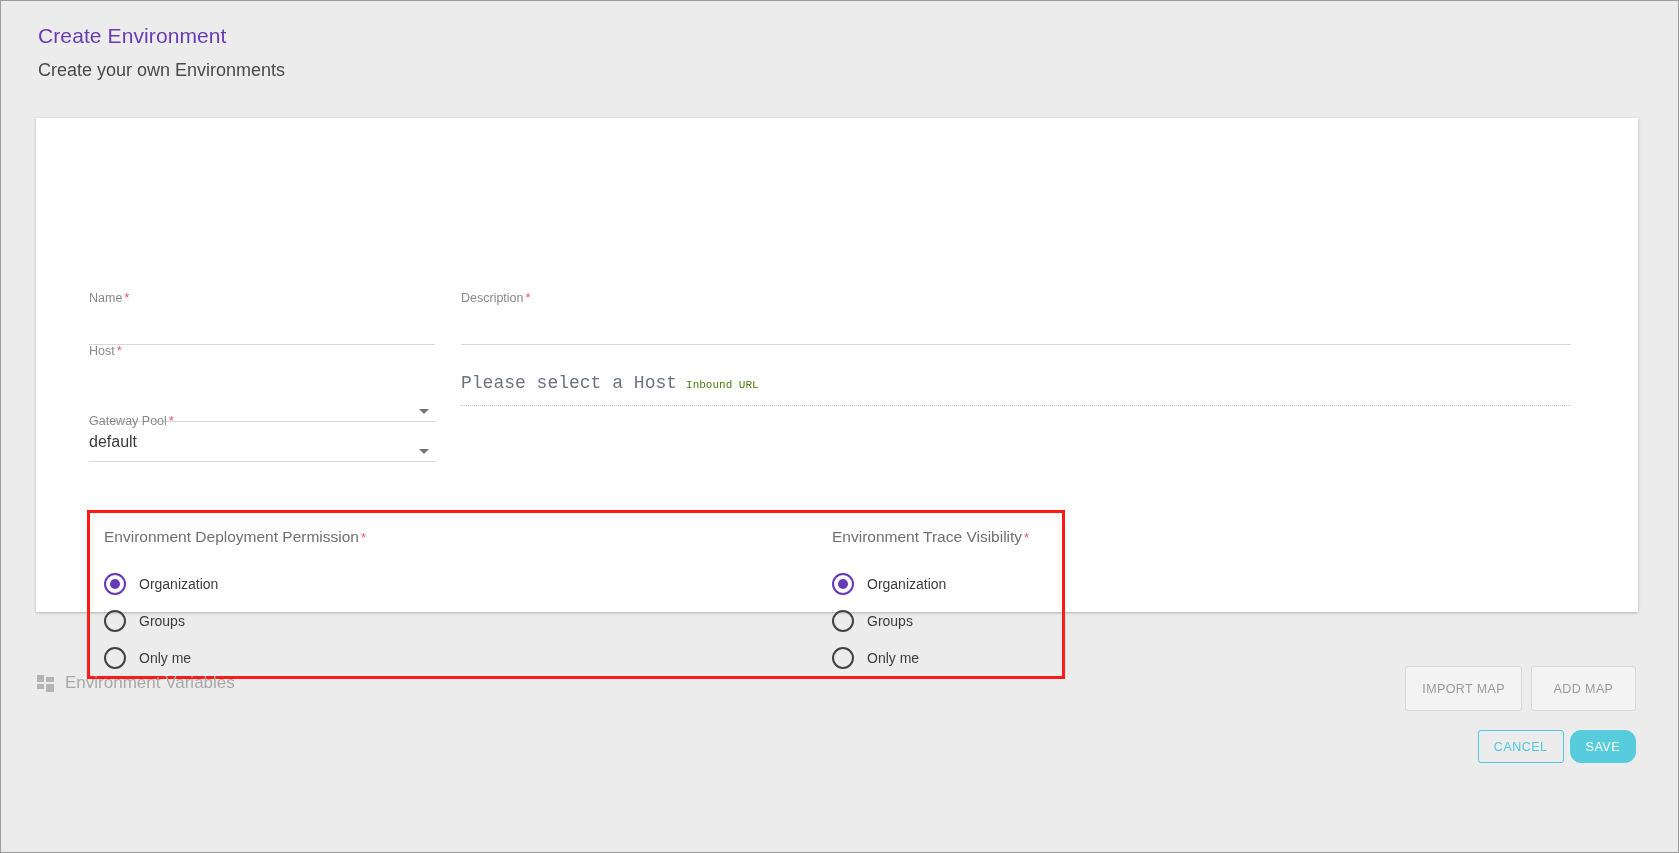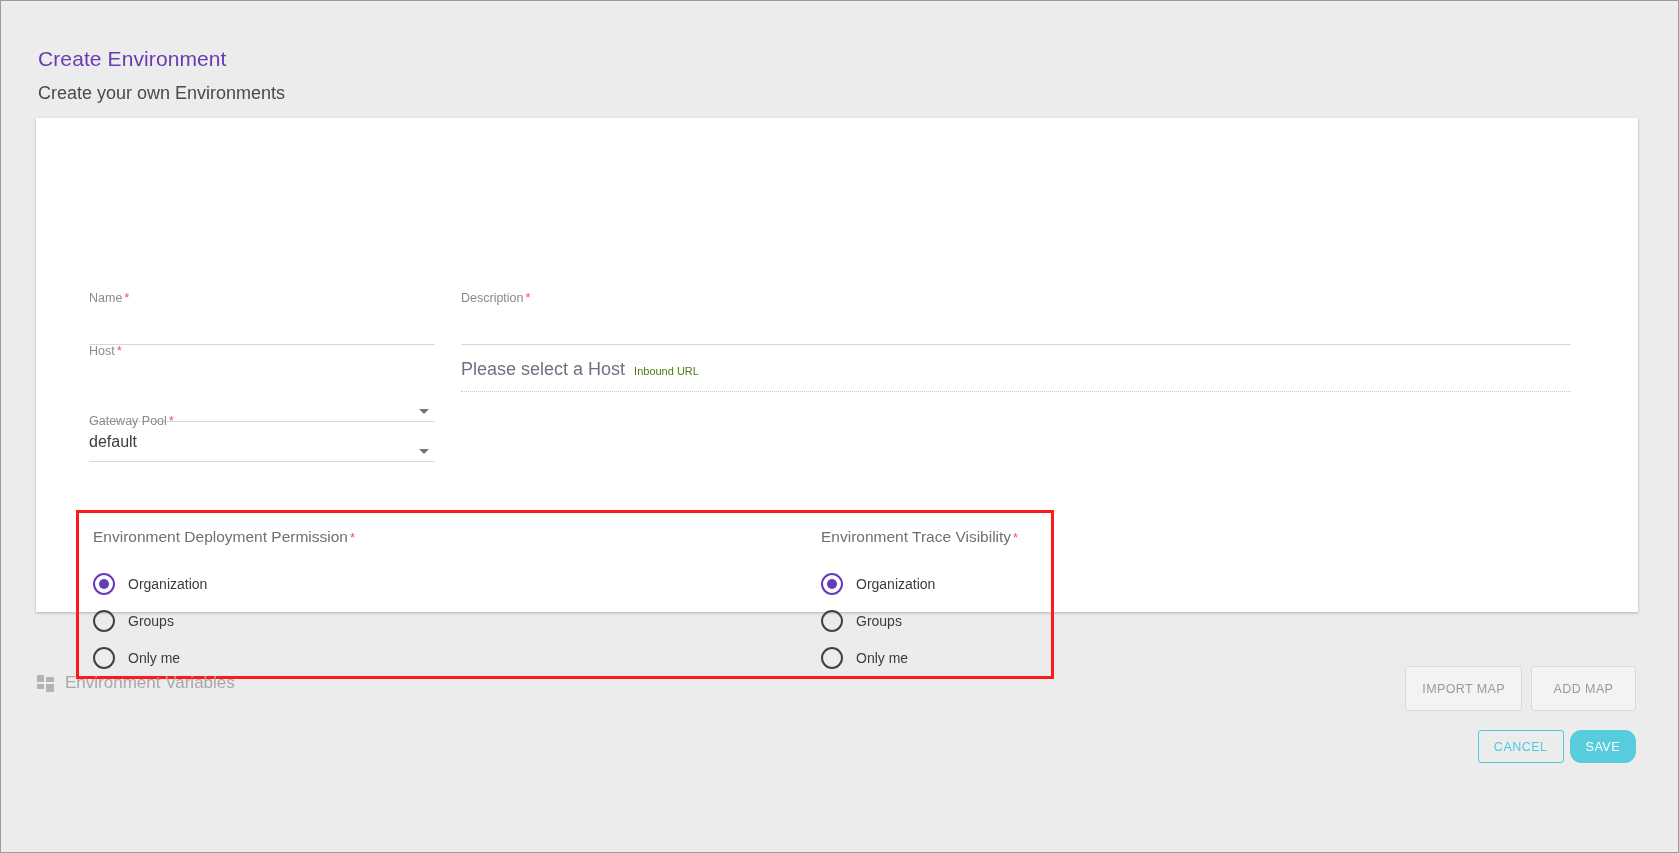--- a/index.html
+++ b/index.html
@@ -18,21 +18,20 @@
   }
 
   
   .page-header { position: absolute; left: 37px; top: 22px; }
   .page-title {
     font-size: 21px;
     color: #6a3ab2;
     letter-spacing: .1px;
     font-weight: 400;
     line-height: 26px;
-    margin-top: 23px;
   }
   .page-subtitle {
     font-size: 18px;
     color: #4a4a4a;
     margin-top: 12px;
     line-height: 18px;
   }
 
   
   .card {
@@ -78,22 +77,23 @@
   #f-host  { left: 53px;  top: 223px; width: 346px; }
   #f-pool  { left: 53px;  top: 293px; width: 346px; }
 
   #f-name .field-line, #f-desc .field-line { margin-top: 14px; }
   #f-host .field-line { margin-top: 38px; }
   #f-pool .field-line { margin-top: 8px; }
 
   
   .host-display {
     position: absolute;
-    left: 425px; top: 238px;
+    left: 425px; top: 252px;
     width: 1110px;
+    font-family: Liberation Mono, monospace;
   }
   .host-display-row {
     display: flex;
     align-items: baseline;
     gap: 9px;
     height: 26px;
   }
   .host-placeholder {
     font-size: 18px;
     color: #6b7280;
@@ -106,21 +106,21 @@
   }
   .dotted-line {
     margin-top: 9px;
     border-bottom: 1px dotted #c9c9c9;
     height: 1px;
   }
 
   
   .perm-box {
     position: absolute;
-    left: 40px; top: 392px;
+    left: 51px; top: 392px;
     width: 978px; height: 169px;
     border: 3px solid #ff1a1a;
     background: transparent;
   }
   .perm-col { position: absolute; top: 13px; }
   #perm-left  { left: 14px;  }
   #perm-right { left: 742px; }
 
   .group-title {
     font-size: 15.5px;

